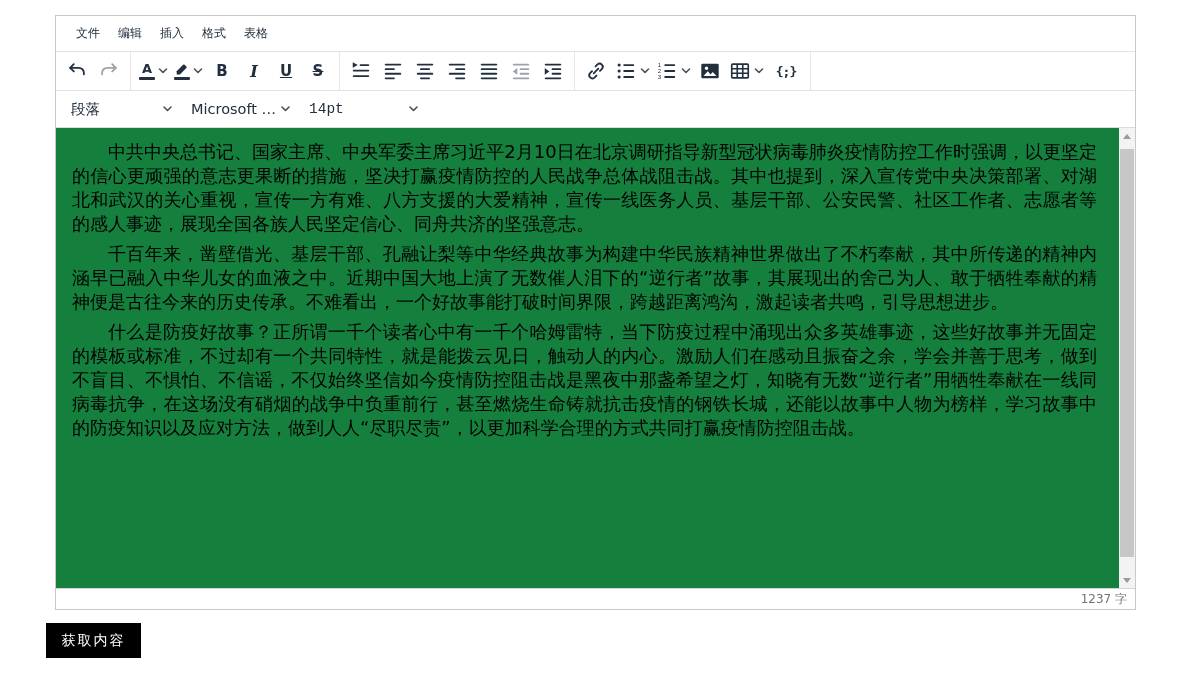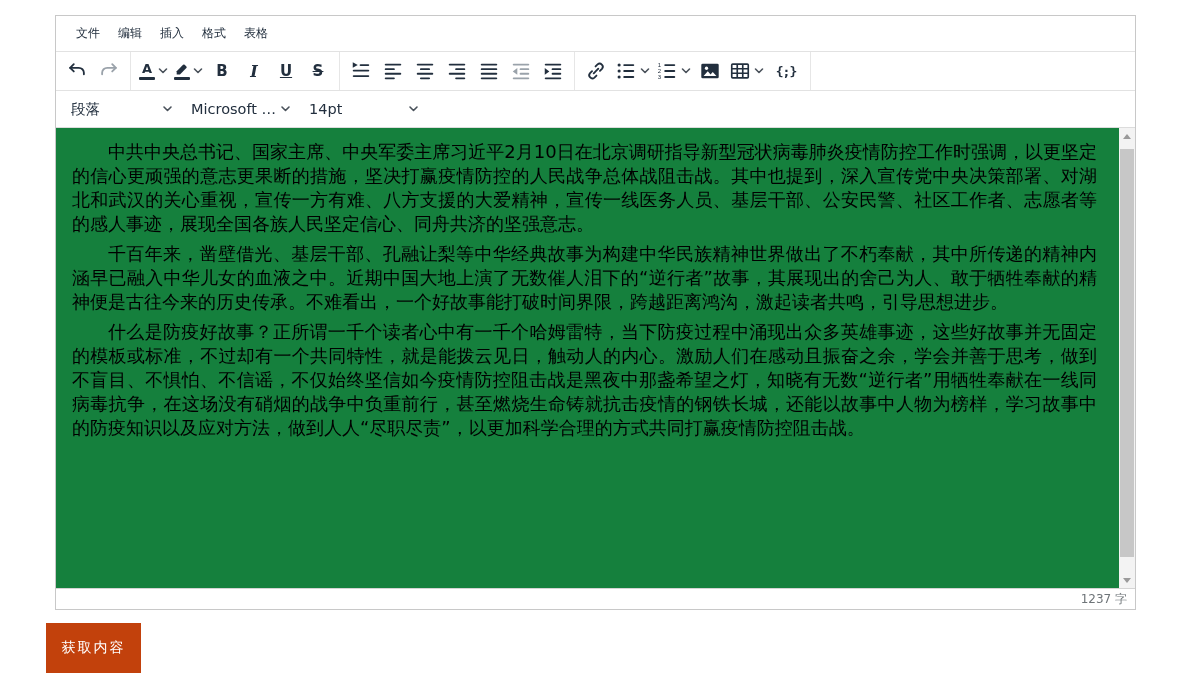--- a/index.html
+++ b/index.html
@@ -25,21 +25,21 @@
   .code-label { font-family:"DejaVu Sans Mono","Liberation Mono",monospace; font-size:13px; font-weight:700; letter-spacing:-1px; }
   .color-split { display:flex; flex-direction:column; align-items:center; justify-content:center; }
   .fore-a { font-size:13px; font-weight:700; line-height:12px; }
   .color-bar { width:16px; height:3px; background:#222f3e; margin-top:2px; border-radius:1px; }
 
   
   .toolbar2 { display:flex; align-items:center; height:37px; border-bottom:1px solid #dcdcdc; padding:0 6px; }
   .select-btn { display:flex; align-items:center; justify-content:space-between; height:30px; padding:0 9px; font-size:14.5px; color:#222f3e; }
   .sel-block { width:120px;gap:19px; }
   .sel-font  { width:118px; }
-  .sel-size  { width:128px; }
+  .sel-size  { width:128px;font-family:Liberation Mono, monospace; }
   .sel-label { white-space:nowrap; overflow:hidden; text-overflow:ellipsis; }
 
   
   .content { position:relative; height:460px; background:#15803d; }
   .content-inner { height:100%; overflow:hidden; padding:12px 38px 0 16px;
     font-size:18px; line-height:24px; color:#000; text-align:justify; }
   .content-inner p { text-indent:2em; margin:0 0 6px 0; }
 
   
   .scrollbar { position:absolute; top:0; right:0; width:16px; height:100%; background:#f3f3f3; }
@@ -48,21 +48,21 @@
   .sb-tri-up   { width:0; height:0; border-left:4px solid transparent; border-right:4px solid transparent; border-bottom:5px solid #9a9a9a; }
   .sb-tri-down { width:0; height:0; border-left:4px solid transparent; border-right:4px solid transparent; border-top:5px solid #9a9a9a; }
   .sb-thumb { position:absolute; left:1px; top:21px; width:14px; height:408px; background:#c7c7c7; }
 
   
   .statusbar { display:flex; align-items:center; justify-content:flex-end; height:21px;
     border-top:1px solid #d4d4d4; padding:8px 8px; font-size:12px; color:#6e7478; }
 
   
   .actions { position:absolute; left:46px; top:623px; display:flex; gap:1px; }
-  .action-btn { width:95px; height:50px; background:#c2410c; color:#fff; border:none;
+  .action-btn { width:95px; height:35px; background:#000000; color:#fff; border:none;
     font-size:14px; letter-spacing:2px; display:flex; align-items:center; justify-content:center;
     font-family:"DejaVu Sans","Liberation Sans",sans-serif; cursor:pointer; }
 
   svg { display:block; }
 </style>
 </head>
 <body>
 
 <div class="editor">
 

